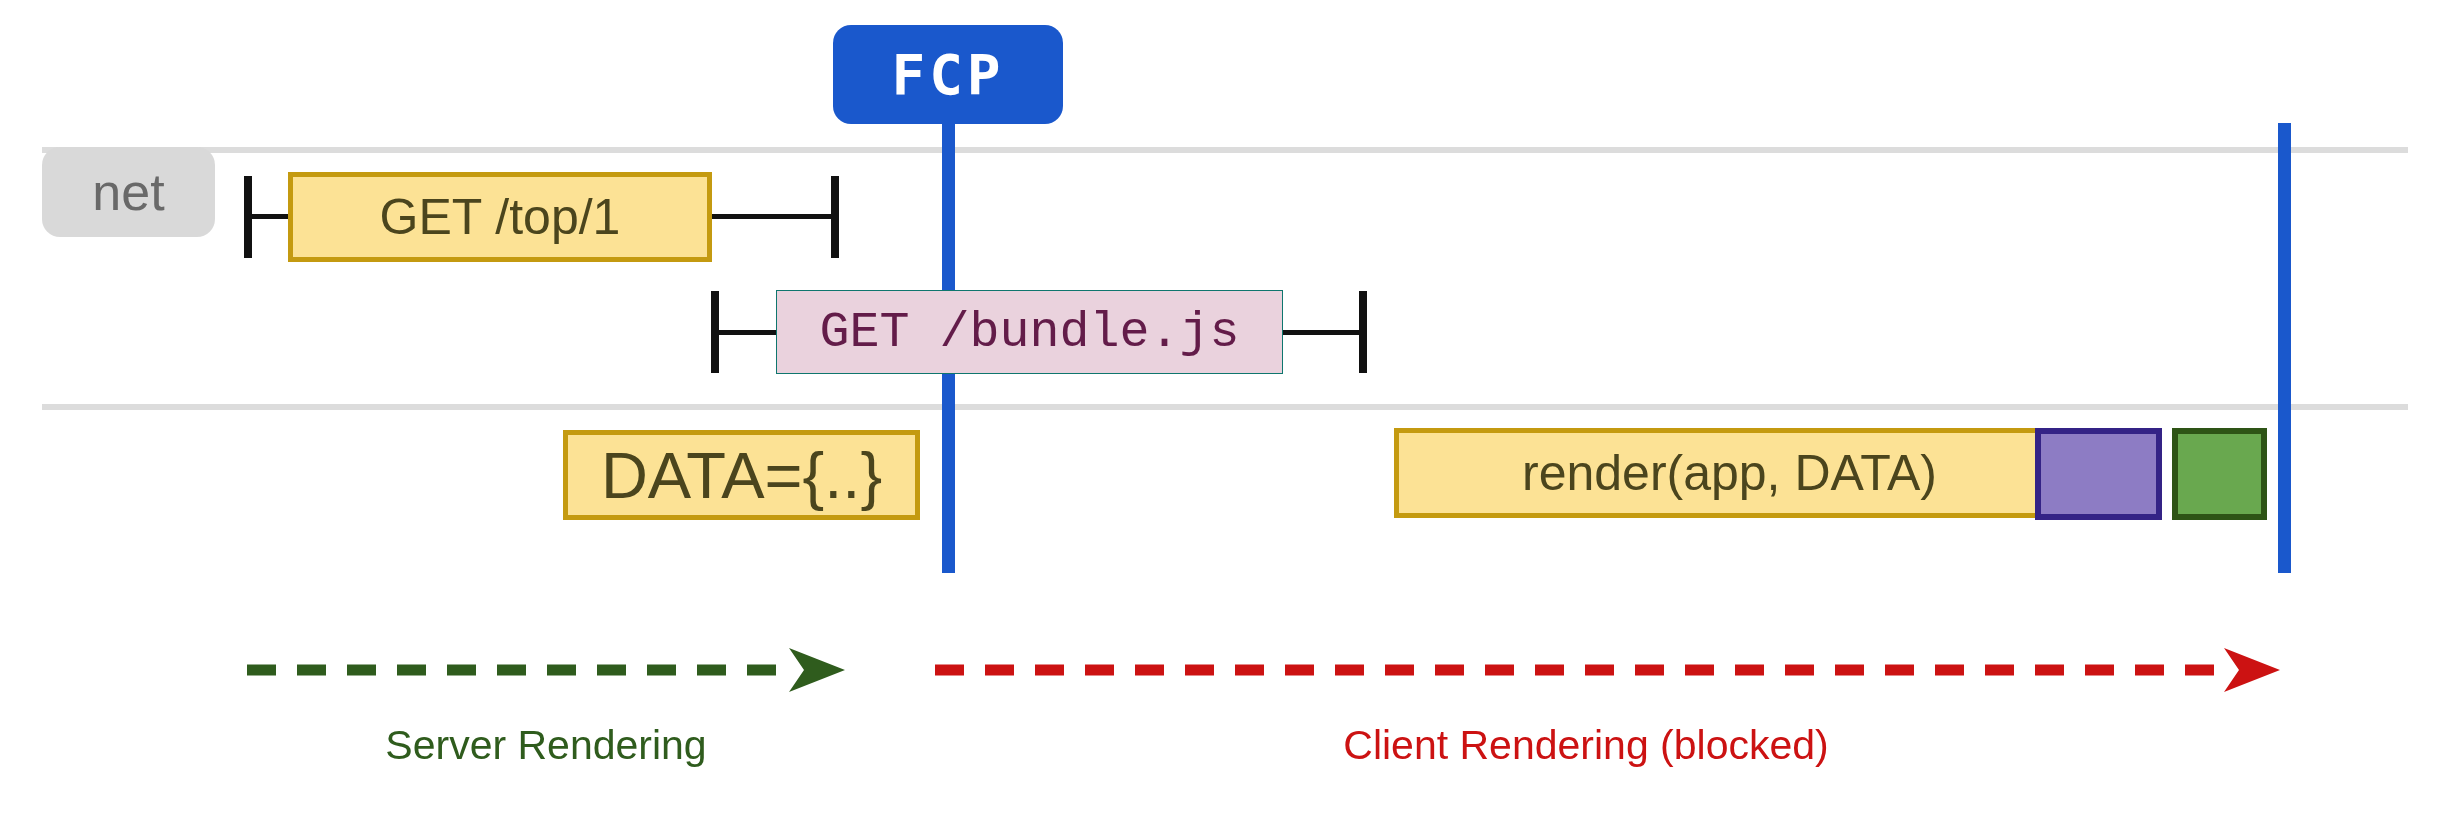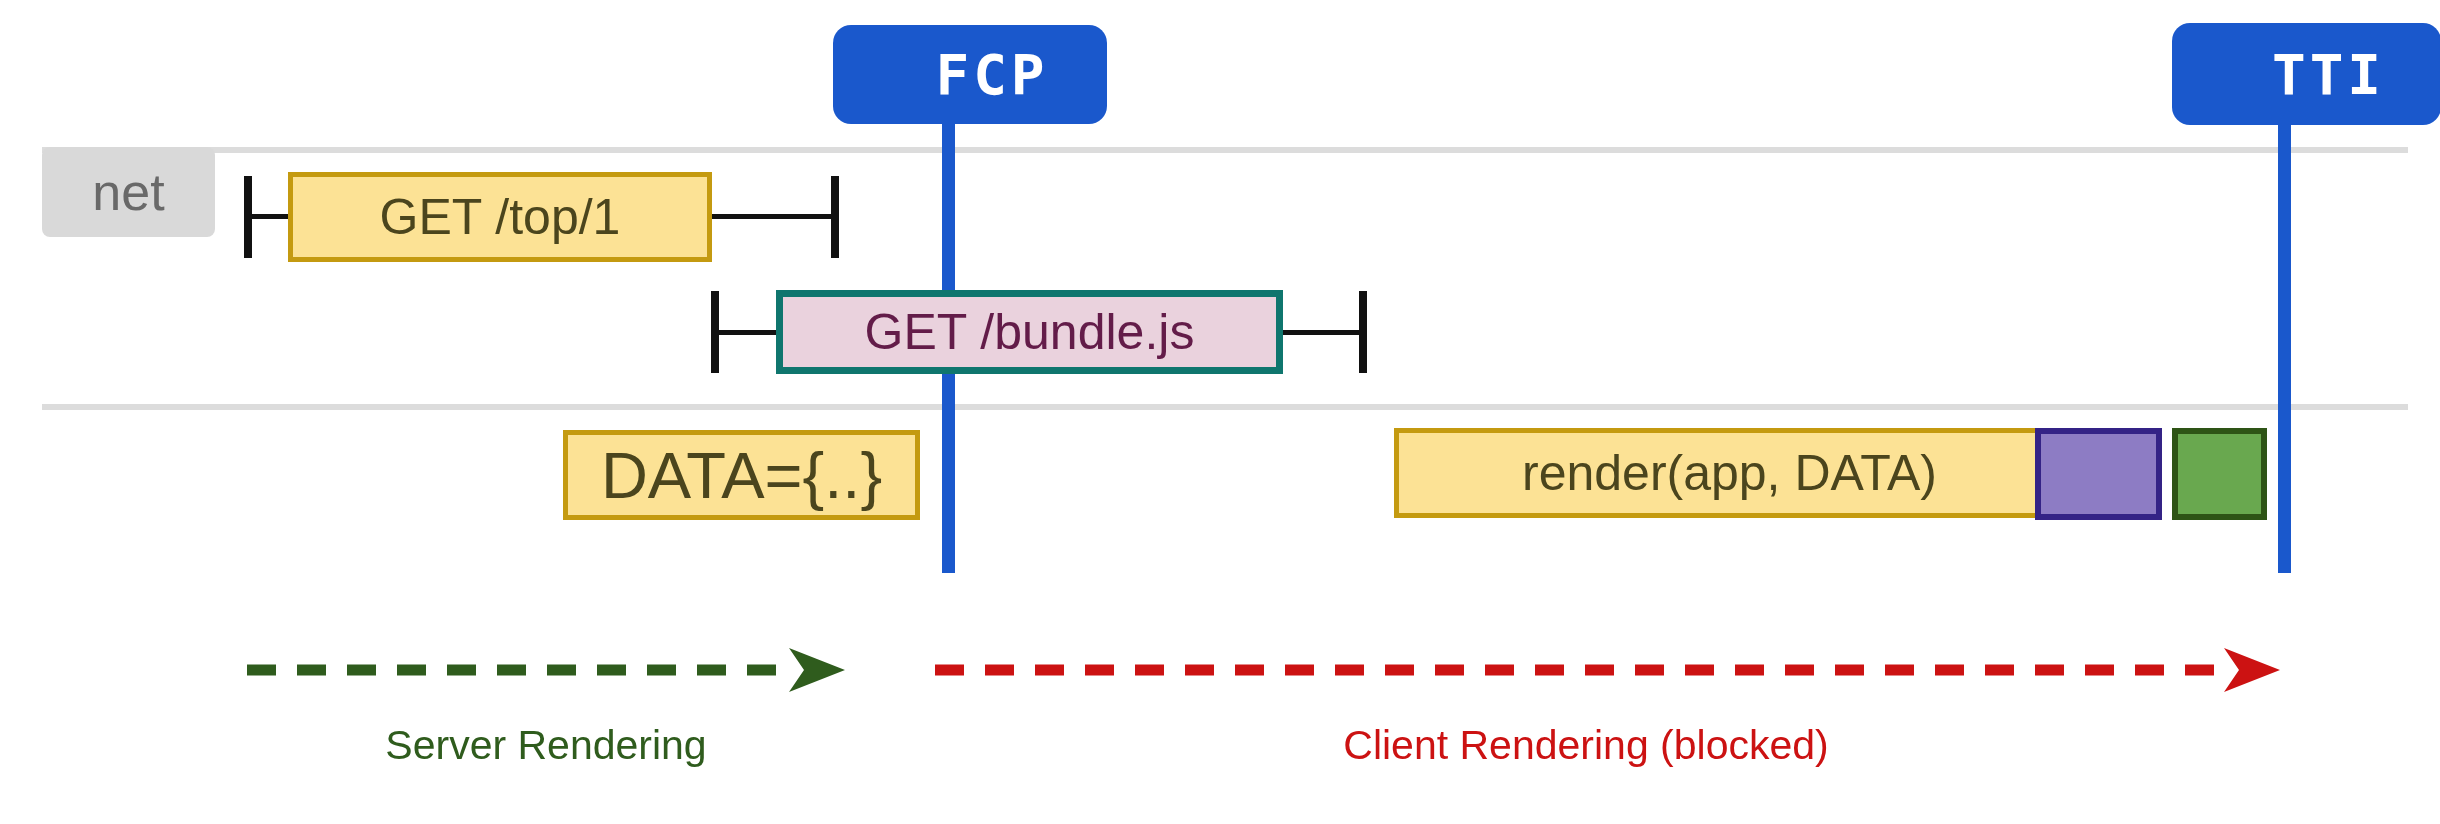--- a/index.html
+++ b/index.html
@@ -6,46 +6,46 @@
   .stage{
     position:relative;width:2440px;height:824px;overflow:hidden;
     font-family:"Liberation Sans",sans-serif;background:#ffffff;
   }
   
   .lane-line{position:absolute;left:42px;width:2366px;height:6px;background:#dcdcdc;z-index:1;}
   .lane-line.net{top:147px;}
   .lane-line.js{top:404px;}
   .lane-label{
     position:absolute;left:42px;width:173px;height:90px;background:#d9d9d9;
-    border-radius:8px;color:#696969;font-size:52px;display:flex;
+    border-radius:18px;color:#696969;font-size:52px;display:flex;
     align-items:center;justify-content:center;z-index:2;
   }
   .lane-label.net{top:147px;}
   .lane-label.js{top:404px;}
   
   .vline{position:absolute;width:13px;background:#1a58cc;z-index:3;}
   .vline.fcp{left:942px;top:122px;height:451px;}
   .vline.tti{left:2278px;top:123px;height:450px;}
   .badge{
     position:absolute;background:#1a58cc;border-radius:18px;color:#ffffff;
     font-family:"DejaVu Sans Mono",monospace;font-weight:bold;font-size:56px;
-    letter-spacing:4px;display:flex;align-items:center;justify-content:center;z-index:6;padding-left:44px;
+    letter-spacing:4px;display:flex;align-items:center;justify-content:center;z-index:6;
   }
   .badge.fcp{left:833px;top:25px;width:230px;height:99px;}
   .badge.tti{left:2172px;top:23px;width:225px;height:102px;}
   
   .tick{position:absolute;width:8px;height:82px;background:#111111;z-index:4;}
   .conn{position:absolute;height:5px;background:#111111;z-index:4;}
   
   .bar{
     position:absolute;box-sizing:border-box;display:flex;align-items:center;
     justify-content:center;font-size:50px;z-index:5;
   }
   .bar.yellow{background:#fce295;border:5px solid #c49a10;color:#4b451d;}
-  .bar.pink{background:#ead2dd;border:7px solid #0f766e;color:#631c49;}
+  .bar.pink{background:#ead2dd;border:1px solid #0f766e;color:#631c49;font-family:Liberation Mono, monospace;}
   .bar.purple{background:#8d7cc4;border:6px solid #342386;}
   .bar.green{background:#69a84f;border:6px solid #2e5416;}
   .bar.get-top{left:288px;top:172px;width:424px;height:90px;}
   .bar.get-bundle{left:776px;top:290px;width:507px;height:84px;}
   .bar.data-eval{left:563px;top:430px;width:357px;height:90px;font-size:65px;}
   .bar.render-call{left:1358px;top:428px;width:671px;height:90px;margin-left:36px;}
   .bar.purple{left:2035px;top:428px;width:127px;height:92px;}
   .bar.green{left:2172px;top:428px;width:95px;height:92px;}
   
   .arrows{position:absolute;left:0;top:630px;width:2440px;height:90px;z-index:2;}
@@ -79,21 +79,20 @@
   <div class="bar pink get-bundle">GET /bundle.js</div>
   <div class="conn" style="left:1283px;top:330px;width:76px;"></div>
   <div class="tick" style="left:1359px;top:291px;"></div>
 
   <div class="bar yellow data-eval">DATA={..}</div>
   <div class="bar yellow render-call">render(app, DATA)</div>
   <div class="bar purple"></div>
   <div class="bar green"></div>
 
   <div class="badge fcp">FCP</div>
-  <div class="badge tti">TTI</div>
 
   <svg class="arrows" viewBox="0 0 2440 90" xmlns="http://www.w3.org/2000/svg">
     <g>
       <line x1="247" y1="40" x2="792" y2="40" stroke="#2f5c1d" stroke-width="11" stroke-dasharray="29 21"></line>
       <polygon points="845,40 789,18 804,40 789,62" fill="#2f5c1d"></polygon>
     </g>
     <g>
       <line x1="935" y1="40" x2="2228" y2="40" stroke="#cc1212" stroke-width="11" stroke-dasharray="29 21"></line>
       <polygon points="2280,40 2224,18 2239,40 2224,62" fill="#cc1212"></polygon>
     </g>

